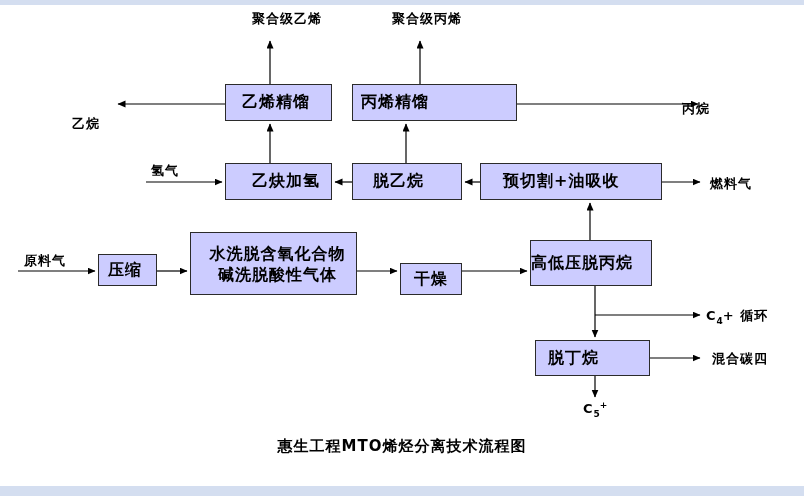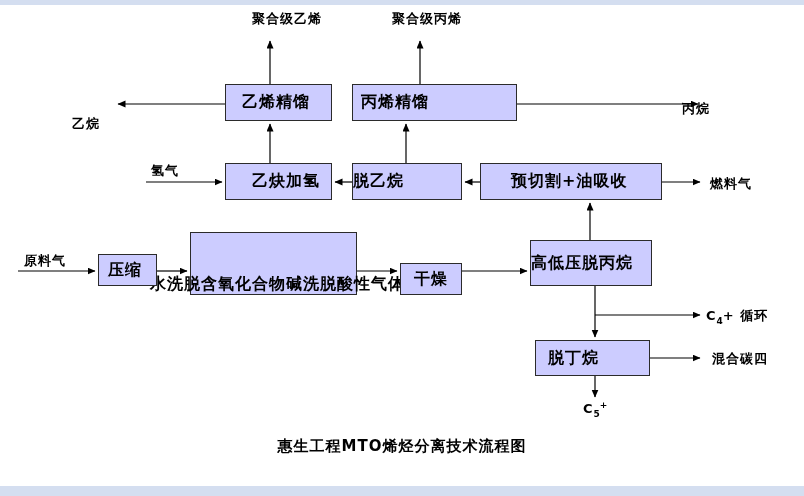--- a/index.html
+++ b/index.html
@@ -6,21 +6,21 @@
   body{width:804px;height:496px;background:#ffffff;position:relative;overflow:hidden;
        font-family:"DejaVu Sans","Liberation Sans",sans-serif;}
   #stage{position:absolute;left:0;top:0;width:804px;height:496px;background:var(--background,#ffffff);}
   .strip{position:absolute;left:0;width:804px;background:var(--frame-strip,#d4def0);}
   #strip-top{top:0;height:5px;}
   #strip-bottom{bottom:0;height:10px;}
   #arrows{position:absolute;left:0;top:0;pointer-events:none;}
   .box{position:absolute;box-sizing:border-box;background:var(--box-fill,#ccccff);
        border:1px solid var(--box-border,#2b2b2b);display:flex;align-items:center;
        font-weight:bold;font-size:16px;letter-spacing:1px;color:#000;white-space:nowrap;}
-  .box.two-line{flex-direction:row;justify-content:center;align-items:flex-end;line-height:21px;}
+  .box.two-line{flex-direction:column;justify-content:center;align-items:center;line-height:21px;}
   .lbl{position:absolute;font-weight:bold;font-size:13px;letter-spacing:1px;color:#000;white-space:nowrap;}
   .lbl sub,.lbl sup{font-size:9px;letter-spacing:0;}
   #diagram-title{position:absolute;left:0;width:804px;top:437px;text-align:center;
        font-weight:bold;font-size:15px;letter-spacing:1px;color:#000;}
 </style>
 </head>
 <body>
 
 <div id="stage">
 
@@ -58,24 +58,24 @@
 
   <div class="box" style="left:225px;top:84px;width:107px;height:37px;padding-left:16px;">
     <span>乙烯精馏</span>
   </div>
   <div class="box" style="left:352px;top:84px;width:165px;height:37px;padding-left:8px;">
     <span>丙烯精馏</span>
   </div>
   <div class="box" style="left:225px;top:163px;width:107px;height:37px;padding-left:26px;">
     <span>乙炔加氢</span>
   </div>
-  <div class="box" style="left:352px;top:163px;width:110px;height:37px;">
+  <div class="box" style="left:352px;top:163px;width:110px;height:37px;padding-left:20px;">
     <span>脱乙烷</span>
   </div>
-  <div class="box" style="left:480px;top:163px;width:182px;height:37px;padding-left:30px;">
+  <div class="box" style="left:480px;top:163px;width:182px;height:37px;padding-left:22px;">
     <span>预切割+油吸收</span>
   </div>
   <div class="box two-line" style="left:190px;top:232px;width:167px;height:63px;padding-left:8px;">
     <span>水洗脱含氧化合物</span>
     <span>碱洗脱酸性气体</span>
   </div>
   <div class="box" style="left:98px;top:254px;width:59px;height:32px;padding-left:9px;">
     <span>压缩</span>
   </div>
   <div class="box" style="left:400px;top:254px;width:62px;height:32px;padding-left:13px;margin-top:9px;">

